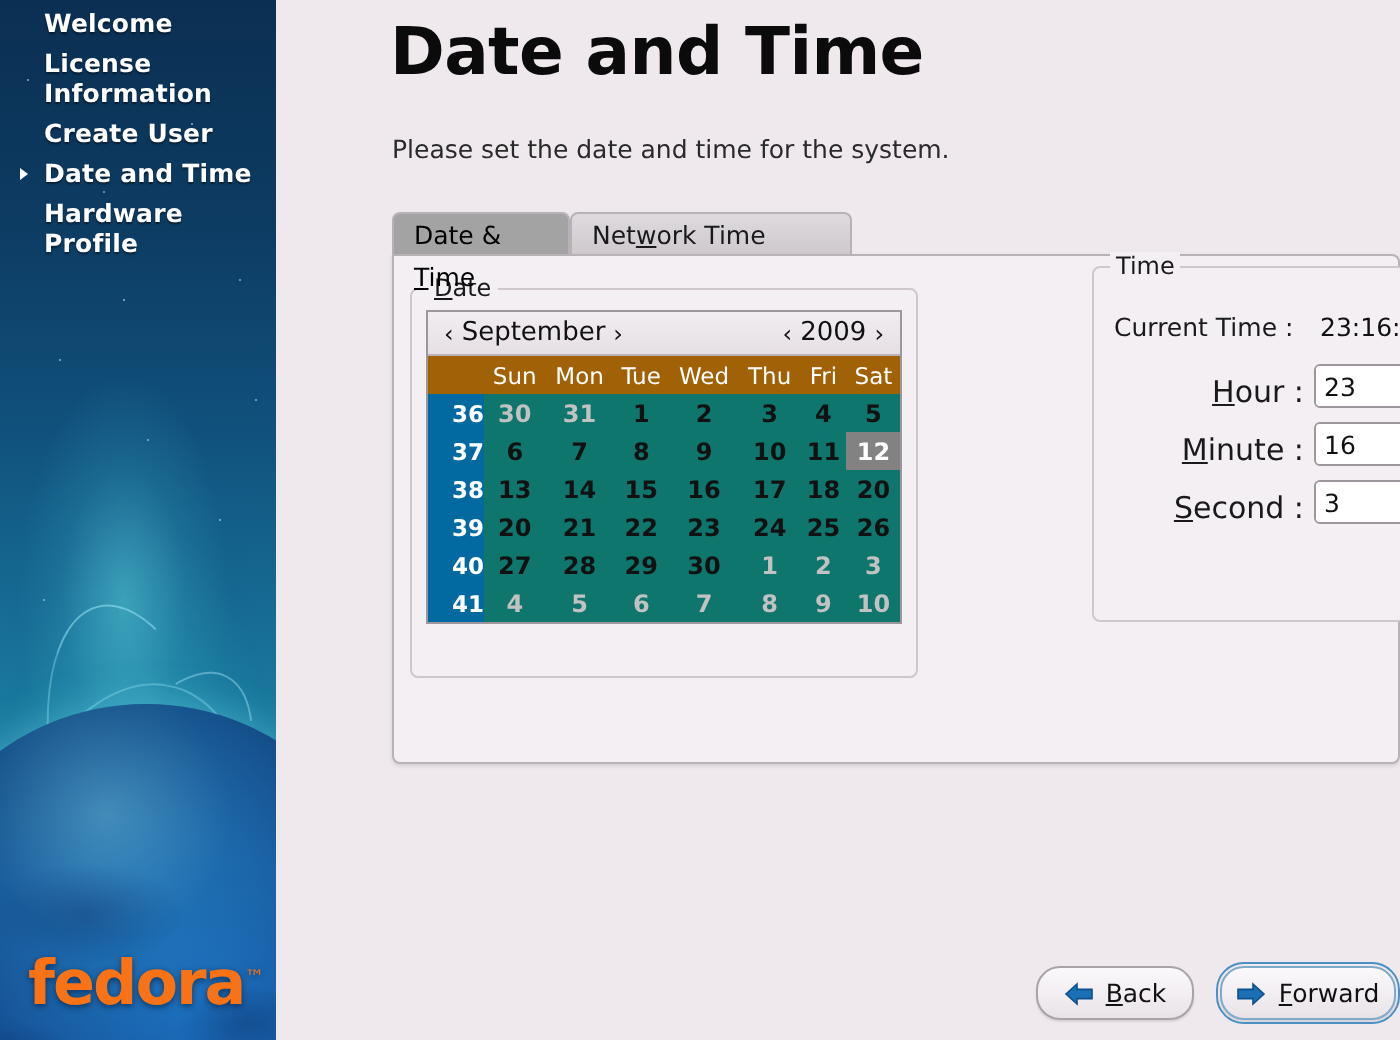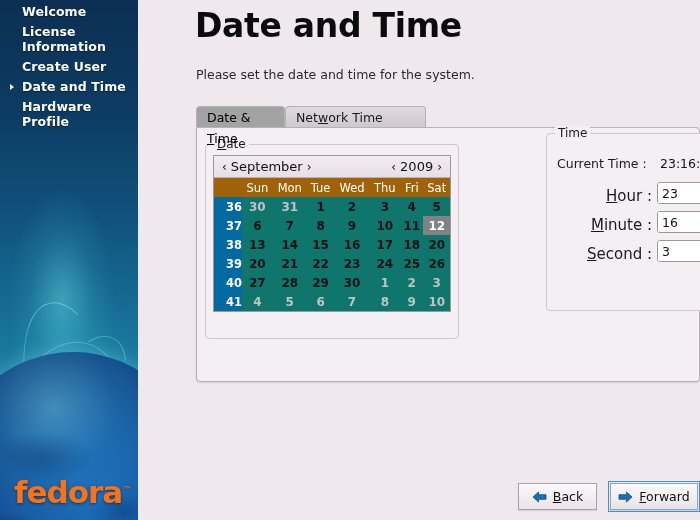--- a/index.html
+++ b/index.html
@@ -283,21 +283,21 @@
     color: #111;
     background: #ffffff;
     box-sizing: border-box;
   }
 
   
   .btn {
     position: absolute;
     height: 27px;
     border: 1px solid #a9a2a8;
-    border-radius: 0;
+    border-radius: 12px;
     background: linear-gradient(180deg, #fbf9fb 0%, #e9e3e8 100%);
     display: flex;
     align-items: center;
     justify-content: center;
     gap: 6px;
     font-size: 12.5px;
     color: #111;
     cursor: pointer;
     box-sizing: border-box;
     box-shadow: 0 1px 1px rgba(0,0,0,.1);

